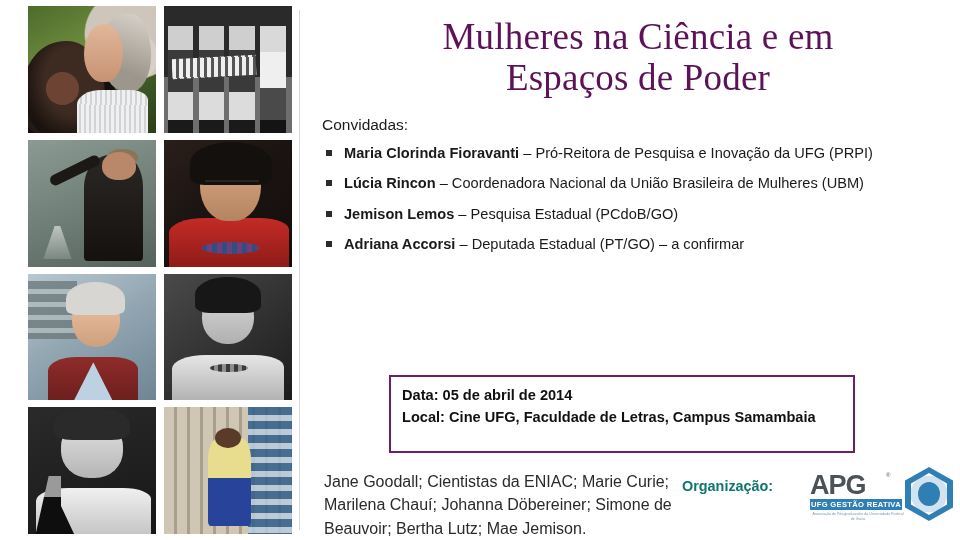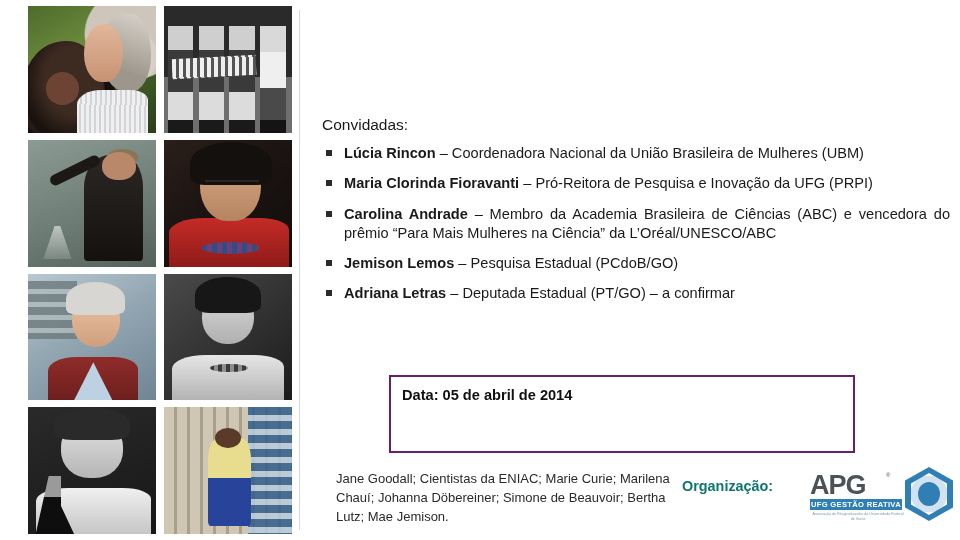--- a/index.html
+++ b/index.html
@@ -177,22 +177,22 @@
     border:2px solid #6b1f6b;
     background:#fff;
     box-sizing:border-box;
     padding:7px 0 0 11px;
   }
   .inforow{font-size:14.6px;line-height:1.52;color:#111;font-weight:bold;white-space:nowrap;}
   .inforow .lbl{}
 
   
   .credits{
-    position:absolute;left:24px;top:470px;width:350px;
-    font-size:13px;line-height:1.46;color:#2a2a2a;
+    position:absolute;left:12px;top:470px;width:350px;
+    font-size:16px;line-height:1.46;color:#2a2a2a;
   }
 
   
   .org{
     position:absolute;left:370px;top:478px;
     font-size:14.4px;font-weight:bold;color:#0f766e;
   }
   .logo{
     position:absolute;left:492px;top:466px;width:150px;height:60px;
   }
@@ -305,54 +305,55 @@
         <div class="astro"></div>
         <div class="ahead"></div>
       </div>
     </div>
   </div>
 
   <div class="divider"></div>
 
   <div class="content">
 
+    <div class="title">
+      <div>Mulheres na Ciência e em</div>
+      <div>Espaços de Poder</div>
+    </div>
 
     <div class="convidadas">Convidadas:</div>
 
     <div class="bullets">
+
+      <div class="bullet">
+        <span class="sq"></span>
+        <span class="btext nowrap-j"><b>Maria Clorinda Fioravanti</b><span> – </span><span>Pró-Reitora de Pesquisa e Inovação da UFG (PRPI)</span></span>
+      </div>
 
       <div class="bullet">
         <span class="sq"></span>
         <span class="btext"><b>Lúcia Rincon</b><span> – </span><span>Coordenadora Nacional da União Brasileira de Mulheres (UBM)</span></span>
       </div>
 
-      <div class="bullet">
-        <span class="sq"></span>
-        <span class="btext nowrap-j"><b>Maria Clorinda Fioravanti</b><span> – </span><span>Pró-Reitora de Pesquisa e Inovação da UFG (PRPI)</span></span>
-      </div>
-
-      <div class="bullet">
-        <span class="sq"></span>
-        <span class="btext"><b>Carolina Andrade</b><span> – </span><span>Membro da Academia Brasileira de Ciências (ABC) e vencedora do prêmio “Para Mais Mulheres na Ciência” da L’Oréal/UNESCO/ABC</span></span>
-      </div>
 
       <div class="bullet">
         <span class="sq"></span>
         <span class="btext nowrap-j"><b>Jemison Lemos</b><span> – </span><span>Pesquisa Estadual (PCdoB/GO)</span></span>
       </div>
 
       <div class="bullet">
         <span class="sq"></span>
-        <span class="btext nowrap-j"><b>Adriana Letras</b><span> – </span><span>Deputada Estadual (PT/GO) – a confirmar</span></span>
+        <span class="btext nowrap-j"><b>Adriana Accorsi</b><span> – </span><span>Deputada Estadual (PT/GO) – a confirmar</span></span>
       </div>
 
     </div>
 
     <div class="infobox">
       <div class="inforow"><span class="lbl">Data:</span><span> 05 de abril de 2014</span></div>
+      <div class="inforow"><span class="lbl">Local:</span><span> Cine UFG, Faculdade de Letras, Campus Samambaia</span></div>
     </div>
 
     <div class="credits">Jane Goodall; Cientistas da ENIAC; Marie Curie; Marilena Chauí; Johanna Döbereiner; Simone de Beauvoir; Bertha Lutz; Mae Jemison.</div>
 
     <div class="org">Organização:</div>
 
     <div class="logo">
       <div class="apg">APG</div>
       <div class="tm">®</div>
       <div class="band">UFG GESTÃO REATIVA</div>

